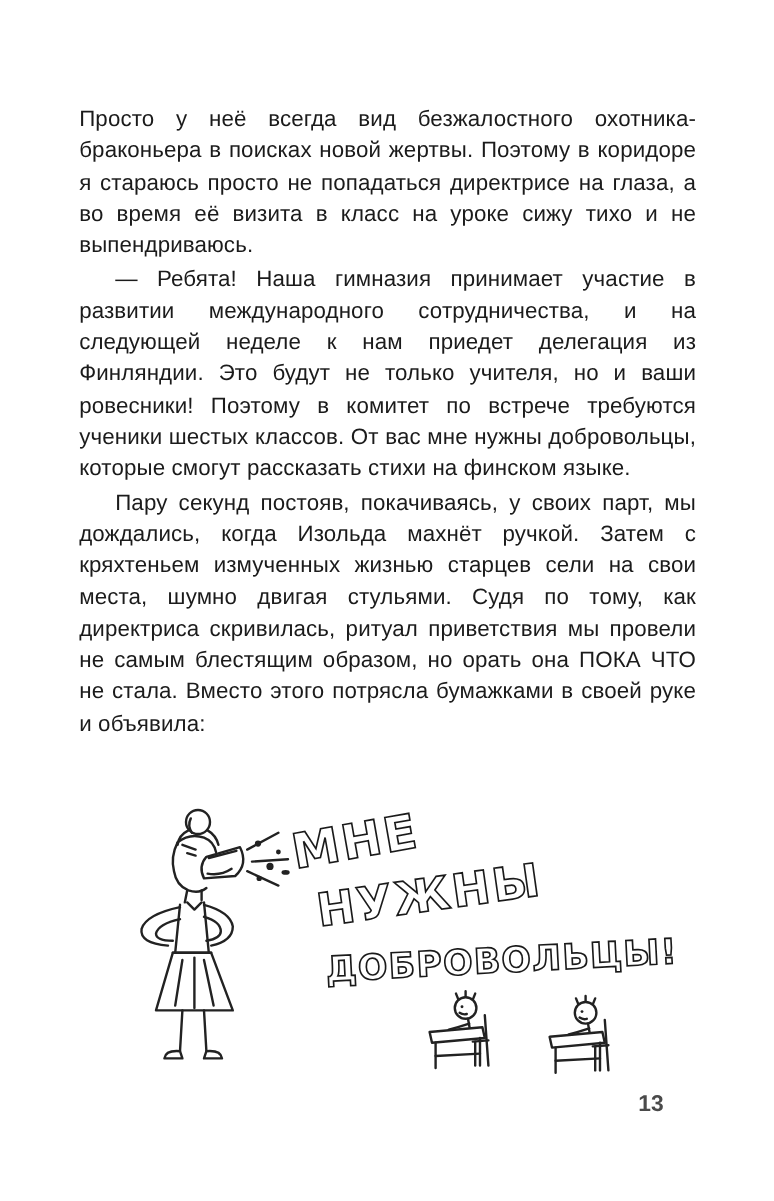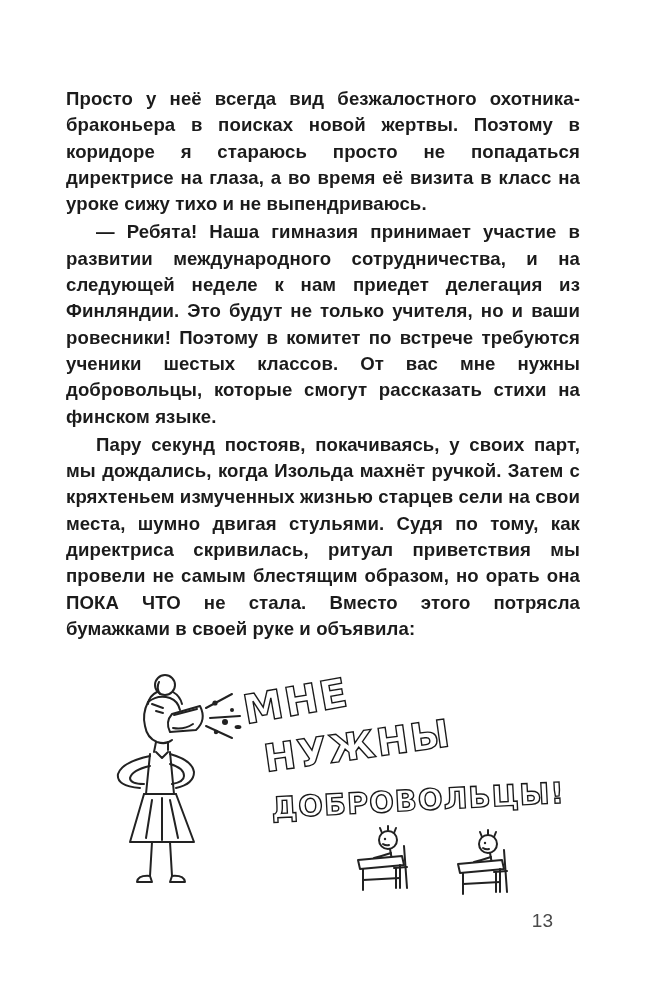--- a/index.html
+++ b/index.html
@@ -12,41 +12,41 @@
     font-family: "Liberation Sans", "DejaVu Sans", sans-serif;
   }
   .text-block {
     position: absolute;
     left: 66px;
     top: 86px;
     width: 514px;
     color: #1b1b1b;
     font-size: 18.6px;
     line-height: 26.3px;
-    font-weight: 700;
+    font-weight: 400;
     text-align: justify;
     letter-spacing: 0.1px;
     hyphens: auto;
   }
   .para { margin: 0 0 2px 0; }
   .para.indent { text-indent: 30px; }
   .illustration {
     position: absolute;
     left: 60px;
     top: 670px;
     width: 520px;
     height: 235px;
   }
   .page-number {
     position: absolute;
     right: 92px;
     top: 910px;
     font-size: 19px;
     color: #4a4a4a;
-    font-weight: 400;
+    font-weight: 700;
   }
 </style>
 </head>
 <body>
 
 <div class="page">
 
   <div class="text-block">
     <p class="para">Просто у неё всегда вид безжалостного охотника-браконьера в поисках новой жертвы. Поэтому в коридоре я стараюсь просто не попадаться директрисе на глаза, а во время её визита в класс на уроке сижу тихо и не выпендриваюсь.</p>
     <p class="para indent">— Ребята! Наша гимназия принимает участие в развитии международного сотрудничества, и на следующей неделе к нам приедет делегация из Финляндии. Это будут не только учителя, но и ваши ровесники! Поэтому в комитет по встрече требуются ученики шестых классов. От вас мне нужны добровольцы, которые смогут рассказать стихи на финском языке.</p>

